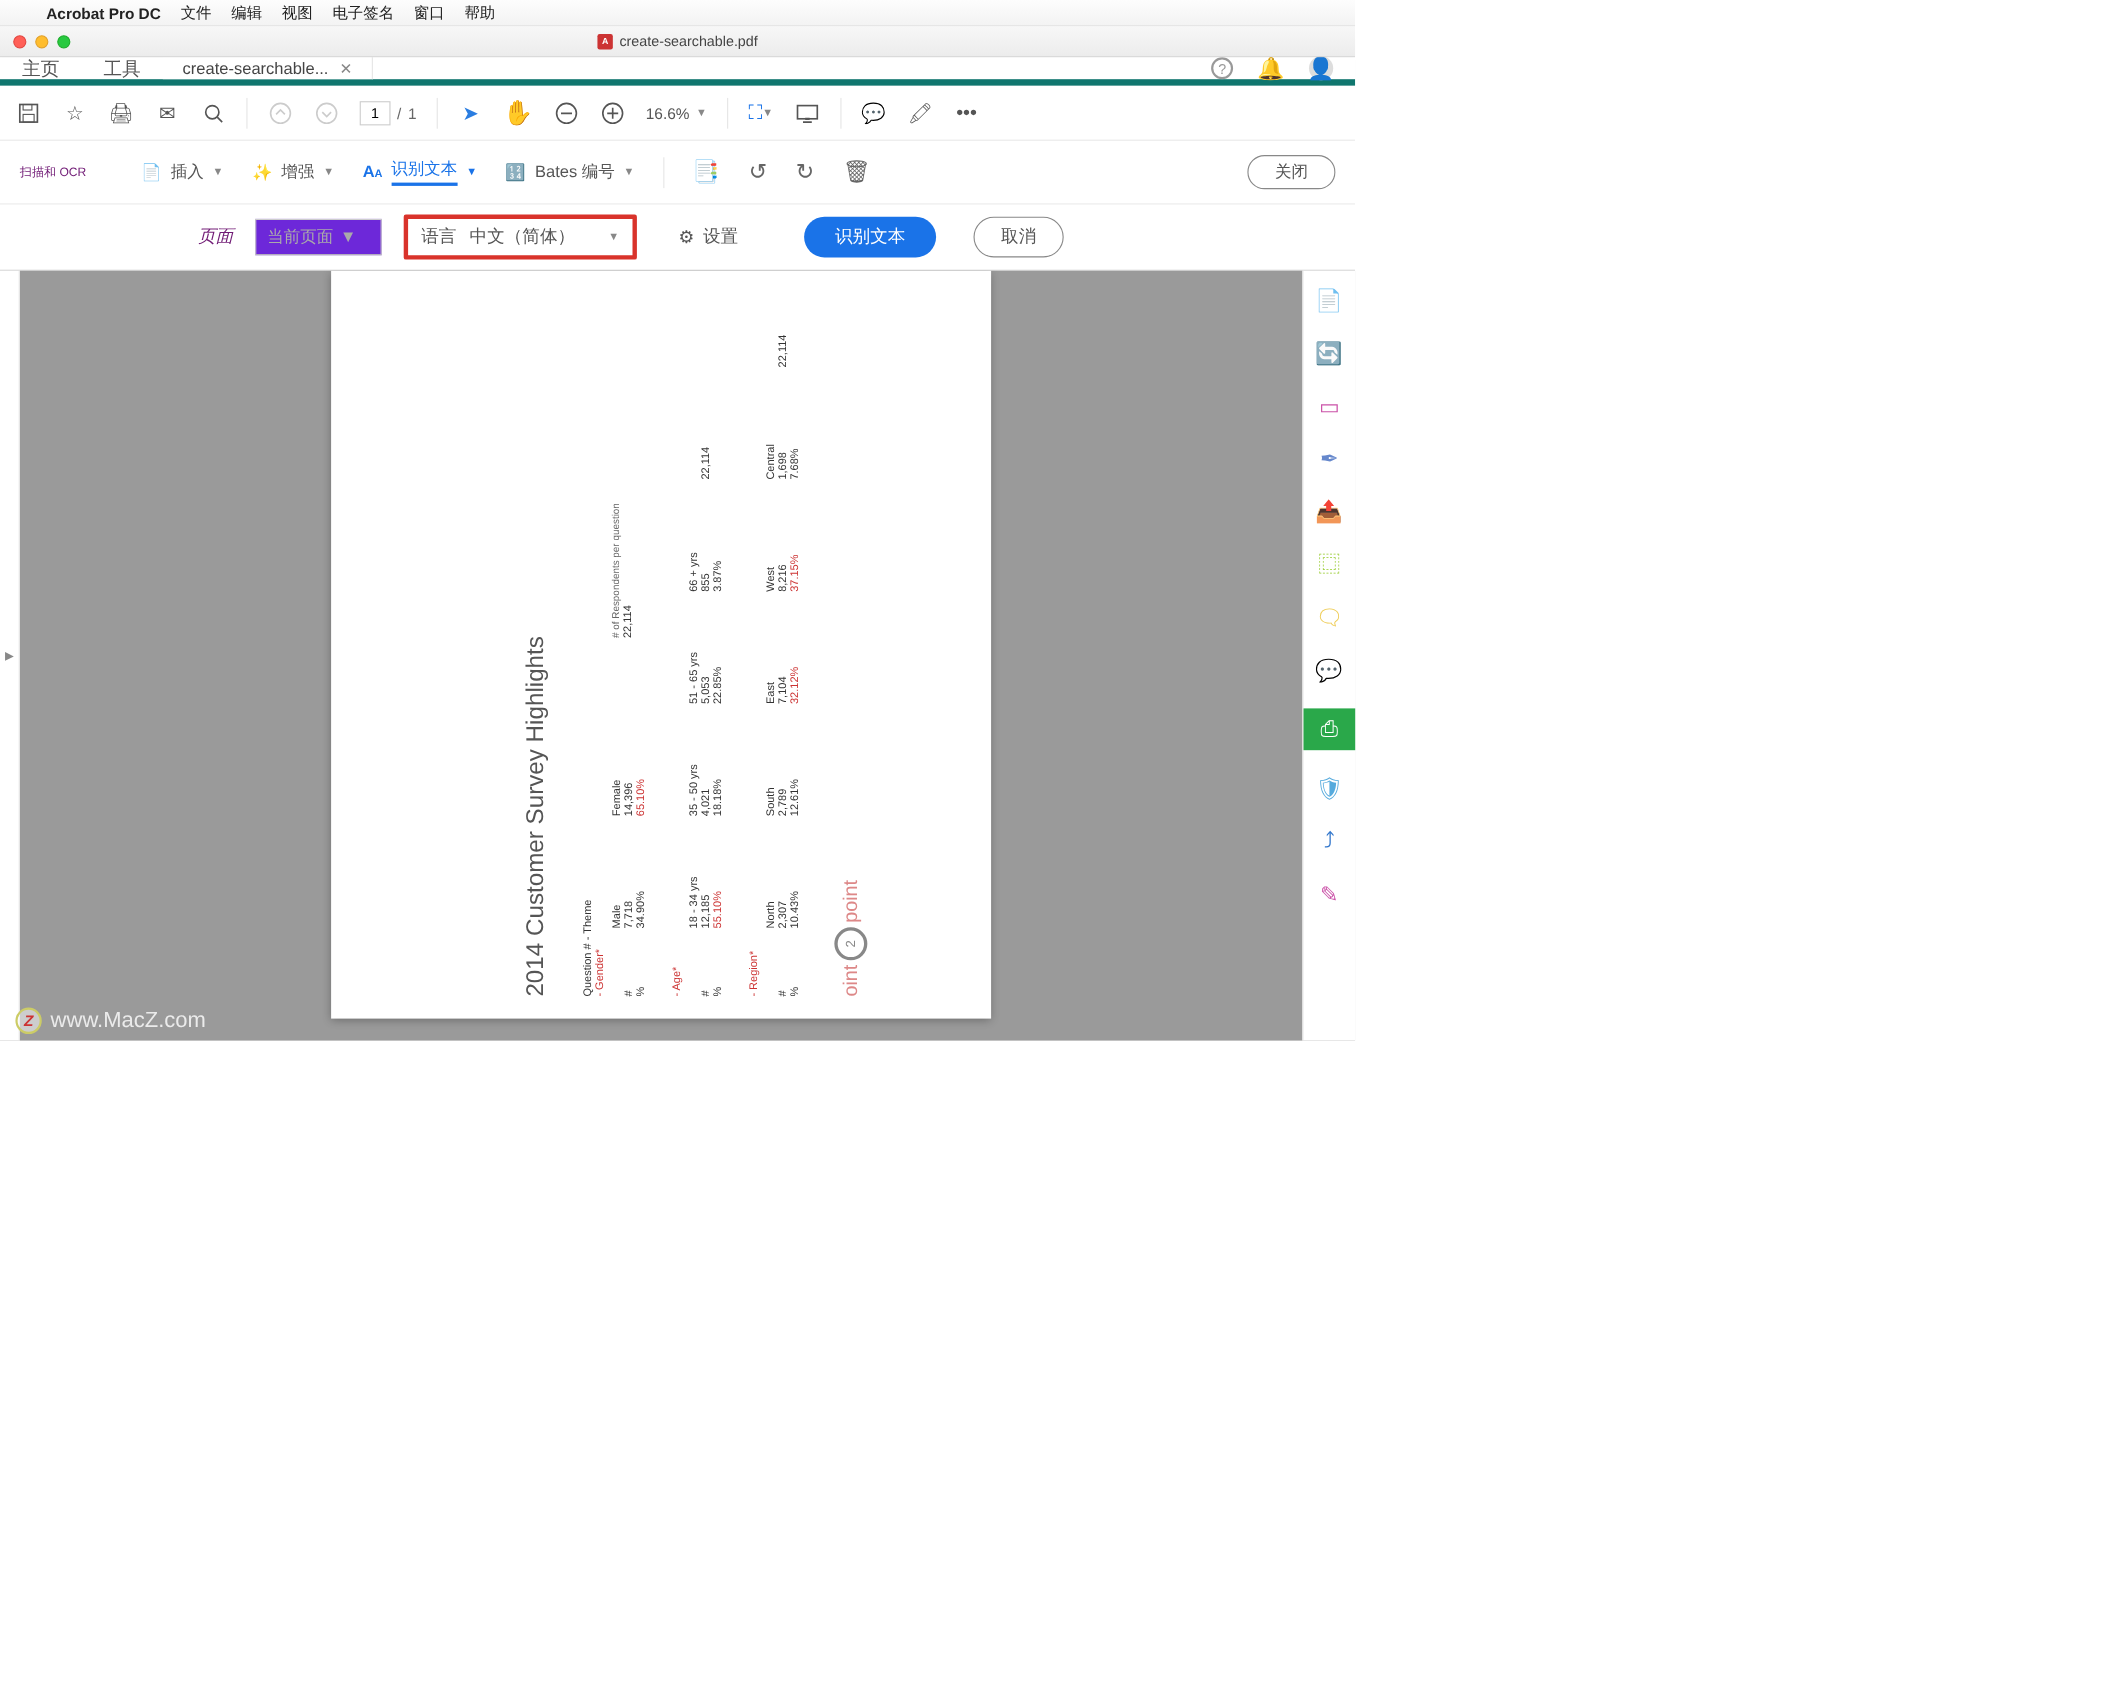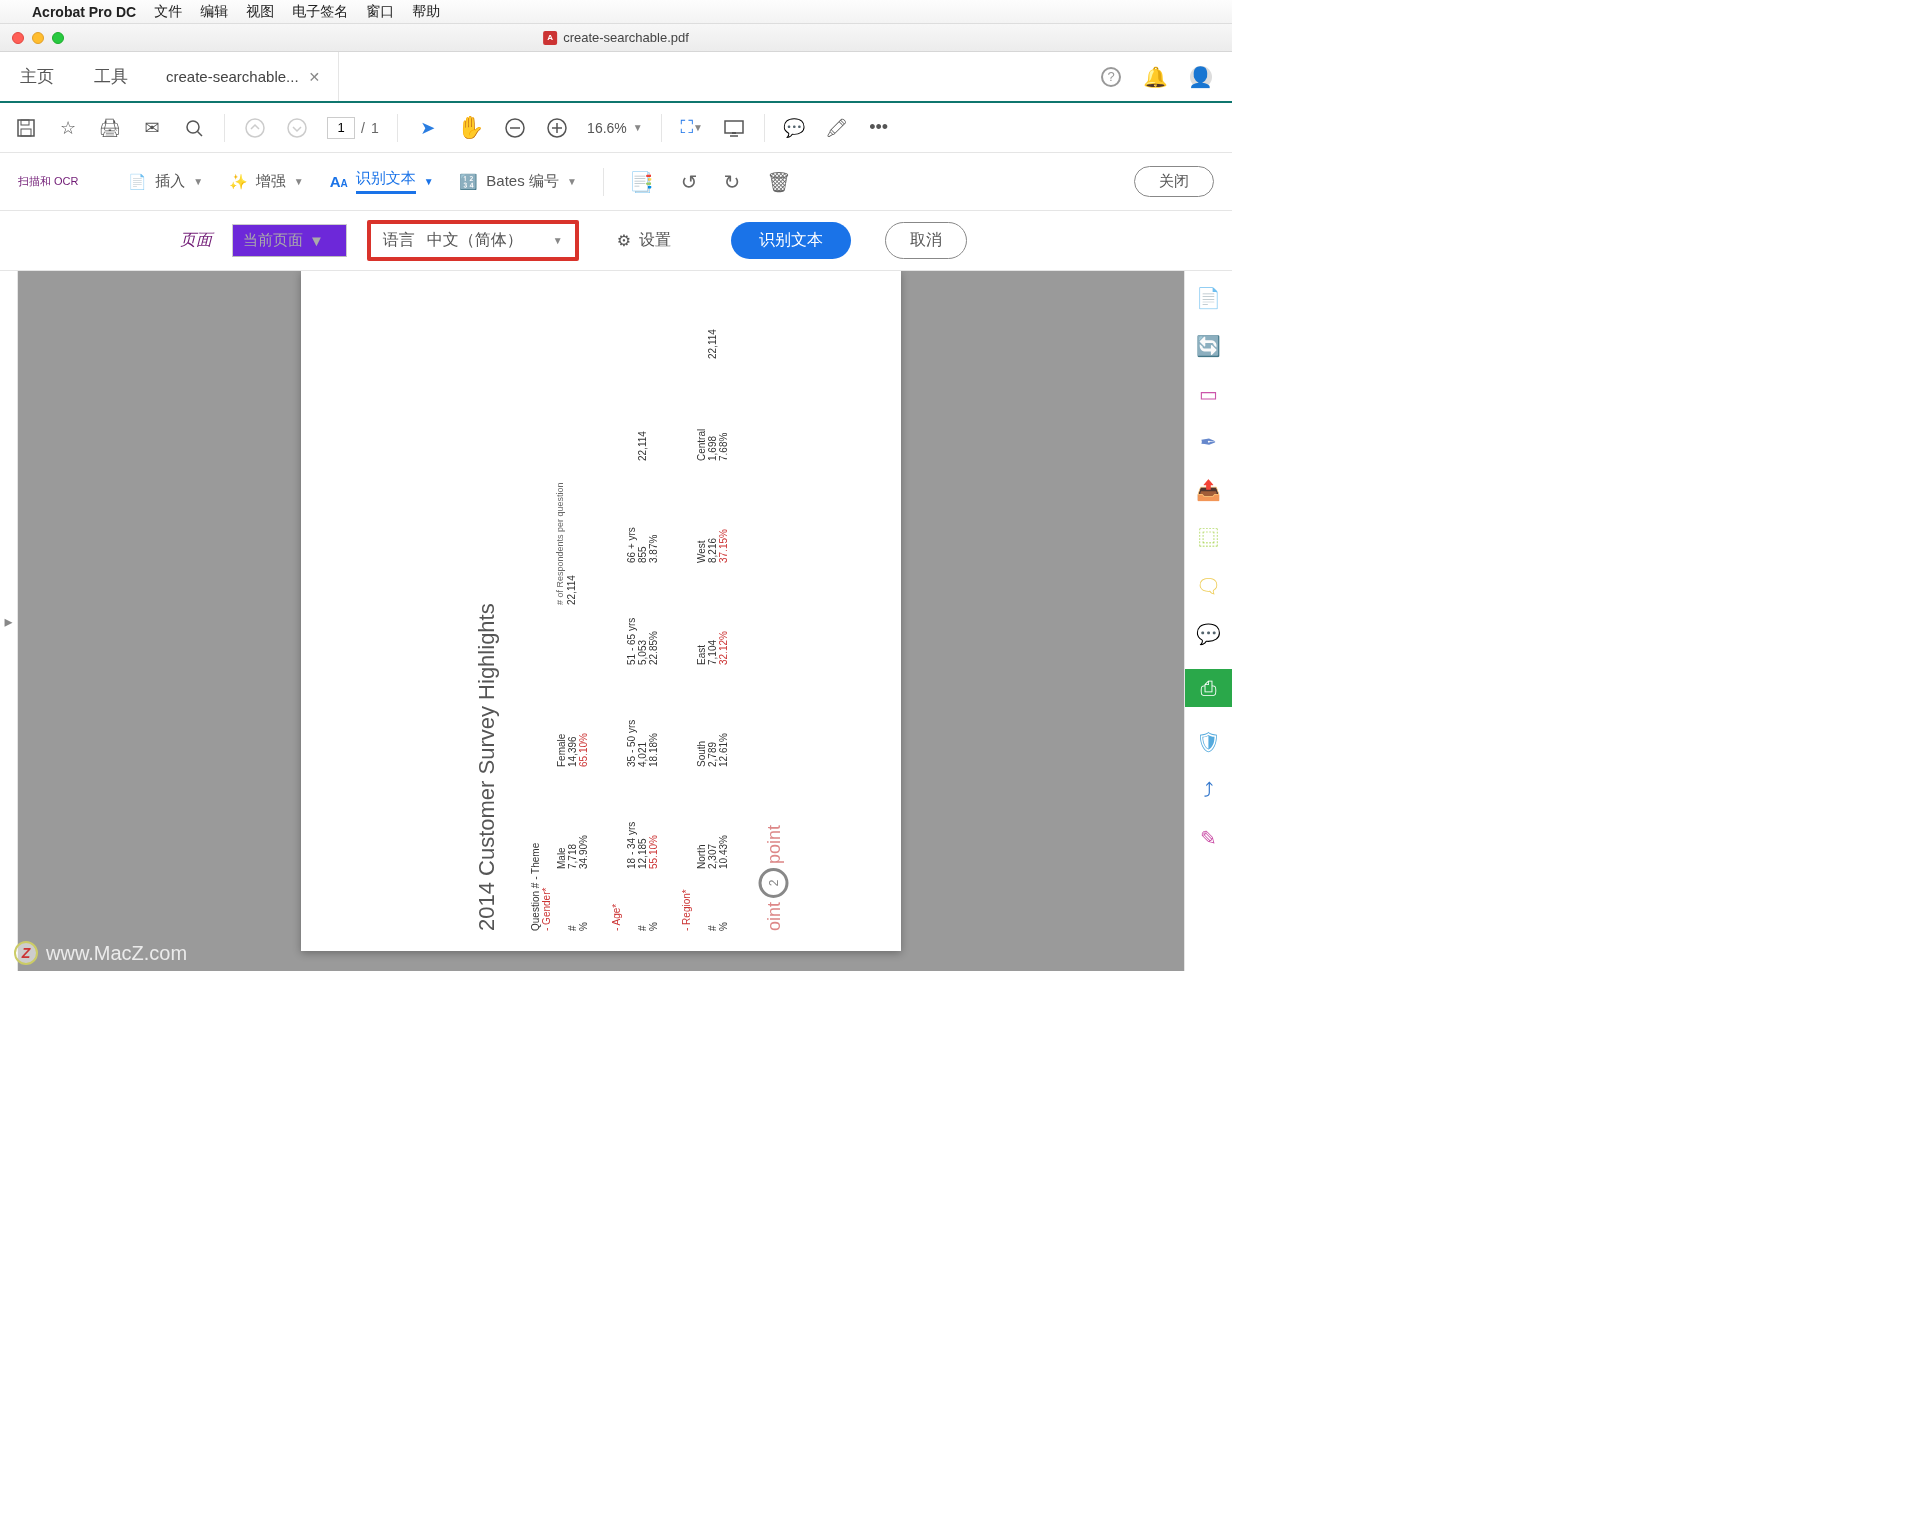--- a/index.html
+++ b/index.html
@@ -1,35 +1,35 @@
 <!DOCTYPE html>
 <html><head>
 <meta charset="utf-8">
 <style>
 * { margin: 0; padding: 0; box-sizing: border-box; font-family: -apple-system, "Helvetica Neue", Arial, sans-serif; }
 body { background: #fff; width: 1232px; height: 980px; overflow: hidden; position: relative; }
 
 
-.mac-menubar { height: 24px; background: linear-gradient(#fdfdfd,#f3f3f3); border-bottom: 1px solid #ddd; display: flex; align-items: center; padding: 0 14px; font-size: 14px; gap: 18px; }
+.mac-menubar { height: 24px; background: linear-gradient(#fdfdfd,#f3f3f3); border-bottom: 1px solid #ddd; display: flex; align-items: center; padding: 0 24px; font-size: 14px; gap: 18px; }
 .mac-menubar .apple { font-size: 15px; }
 .mac-menubar .app-name { font-weight: 700; }
 .mac-menubar span { color: #222; }
 
 
 .winchrome { height: 28px; background: linear-gradient(#f7f7f7,#ececec); border-bottom: 1px solid #d6d6d6; display: flex; align-items: center; padding: 0 12px; position: relative; }
 .traffic { display: flex; gap: 8px; }
 .traffic div { width: 12px; height: 12px; border-radius: 50%; }
 .tl-close { background:#ff5f57; border:1px solid #e24640;}
 .tl-min { background:#ffbd2e; border:1px solid #e1a029;}
 .tl-max { background:#28c940; border:1px solid #1dad2b;}
 .win-title { position:absolute; left:50%; transform:translateX(-50%); display:flex; align-items:center; gap:6px; font-size:13px; color:#444; }
 .pdf-icon { width:14px; height:14px; background:#c33; border-radius:2px; display:flex; align-items:center; justify-content:center; color:#fff; font-size:8px; font-weight:bold;}
 
 
-.tabs-row { height: 51px; background:#fff; display:flex; align-items:stretch; border-bottom:2px solid #0f766e; box-shadow: 0 1px 3px rgba(0,0,0,0.06); text-align: center; }
+.tabs-row { height: 26px; background:#fff; display:flex; align-items:stretch; border-bottom:6px solid #0f766e; box-shadow: 0 1px 3px rgba(0,0,0,0.06); text-align: center; }
 .nav-tab { padding: 0 20px; display:flex; align-items:center; font-size:17px; color:#555; cursor:pointer; background:#f3f3f3; border-right:1px solid #e5e5e5;}
 .nav-tab.plain { background:transparent; border:none; }
 .doc-tab { padding:10px 18px; display:flex; align-items:center; gap:10px; font-size:15px; color:#444; background:#fff; border-right:1px solid #e5e5e5; box-shadow:0 -2px 0 #fff inset;}
 .doc-tab .x { color:#888; font-size:14px; cursor:pointer; }
 .tabs-spacer { flex:1; }
 .tabs-right { display:flex; align-items:center; gap:22px; padding-right:20px; color:#888; font-size:20px;}
 .circle-q { width:20px; height:20px; border:2px solid #999; border-radius:50%; display:flex; align-items:center; justify-content:center; font-size:13px; color:#999;}
 .bell { font-size:20px; color:#aaa;}
 .avatar { width:22px; height:22px; border-radius:50%; background:#ddd; display:flex; align-items:center; justify-content:center; color:#aaa;}
 

